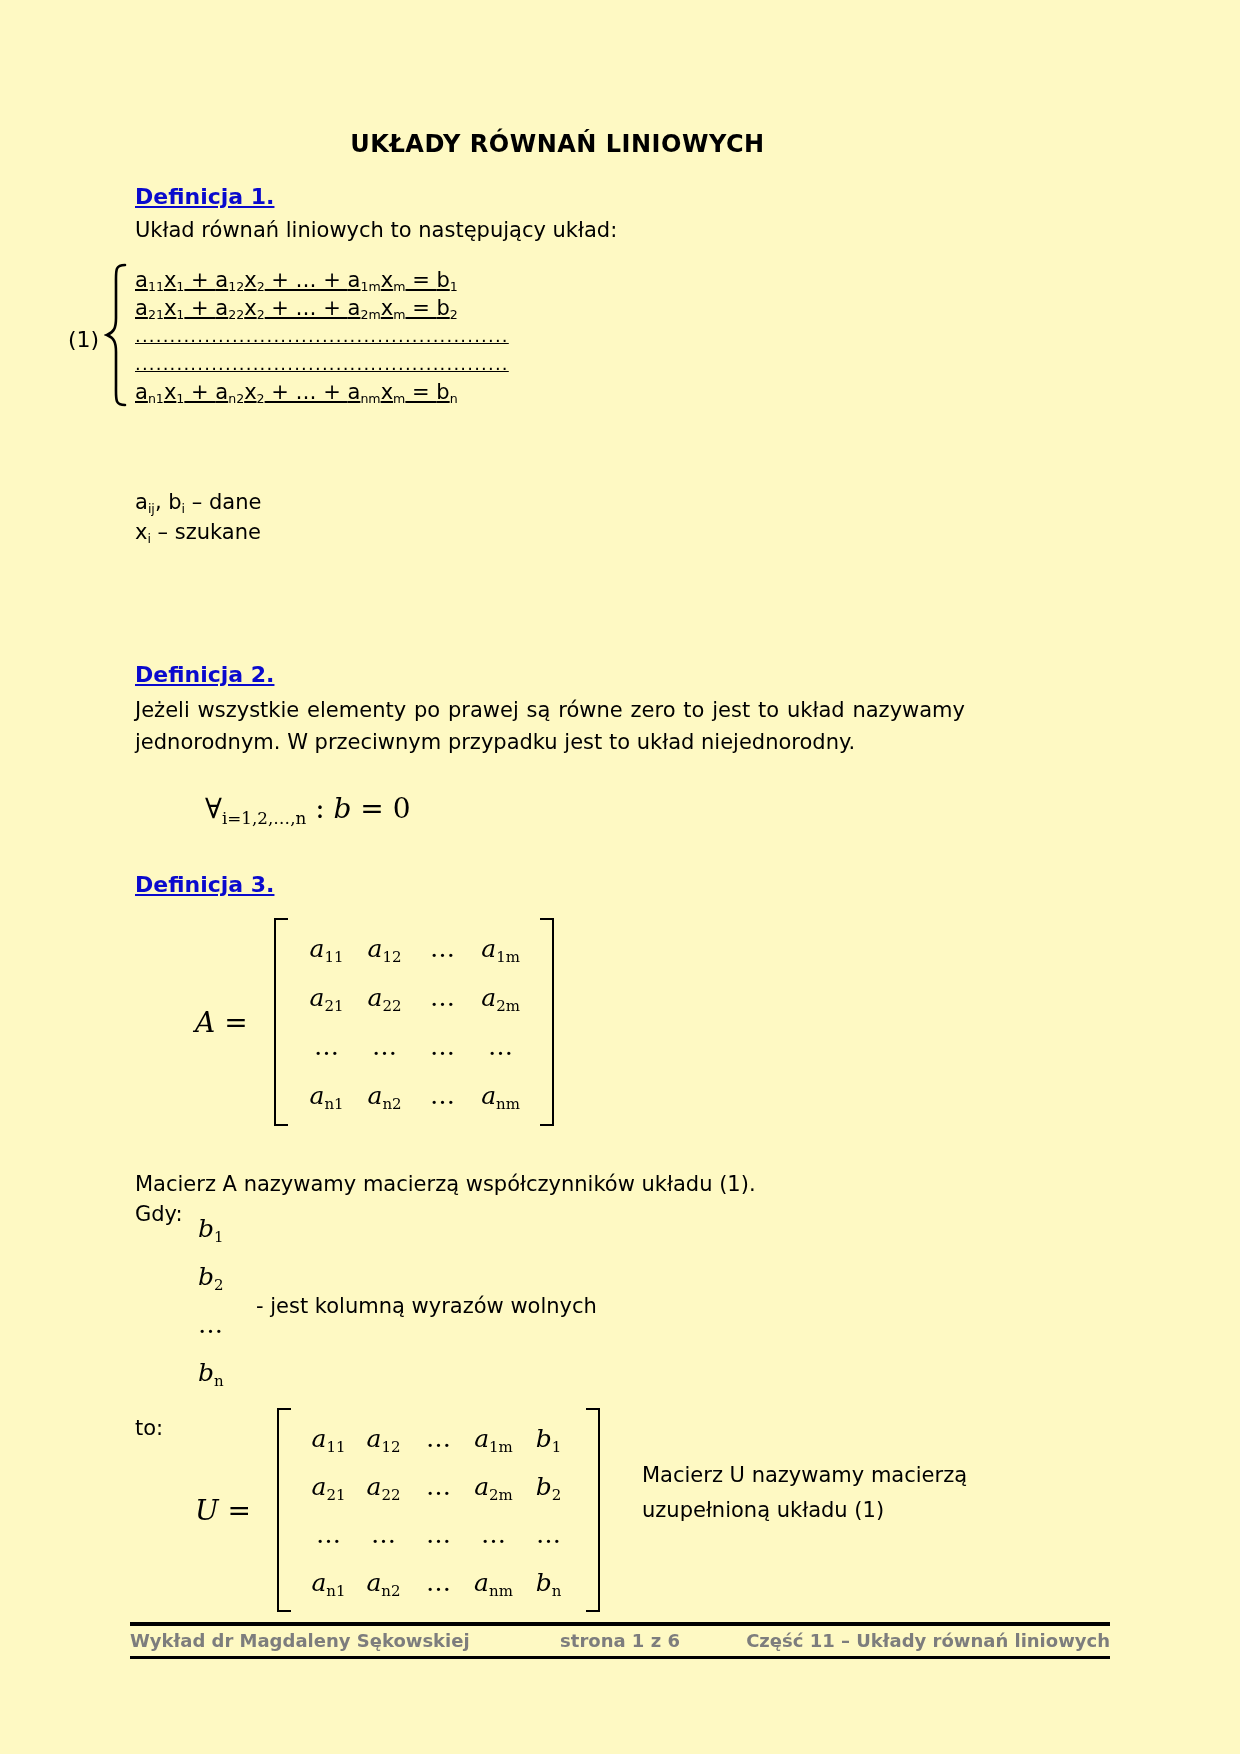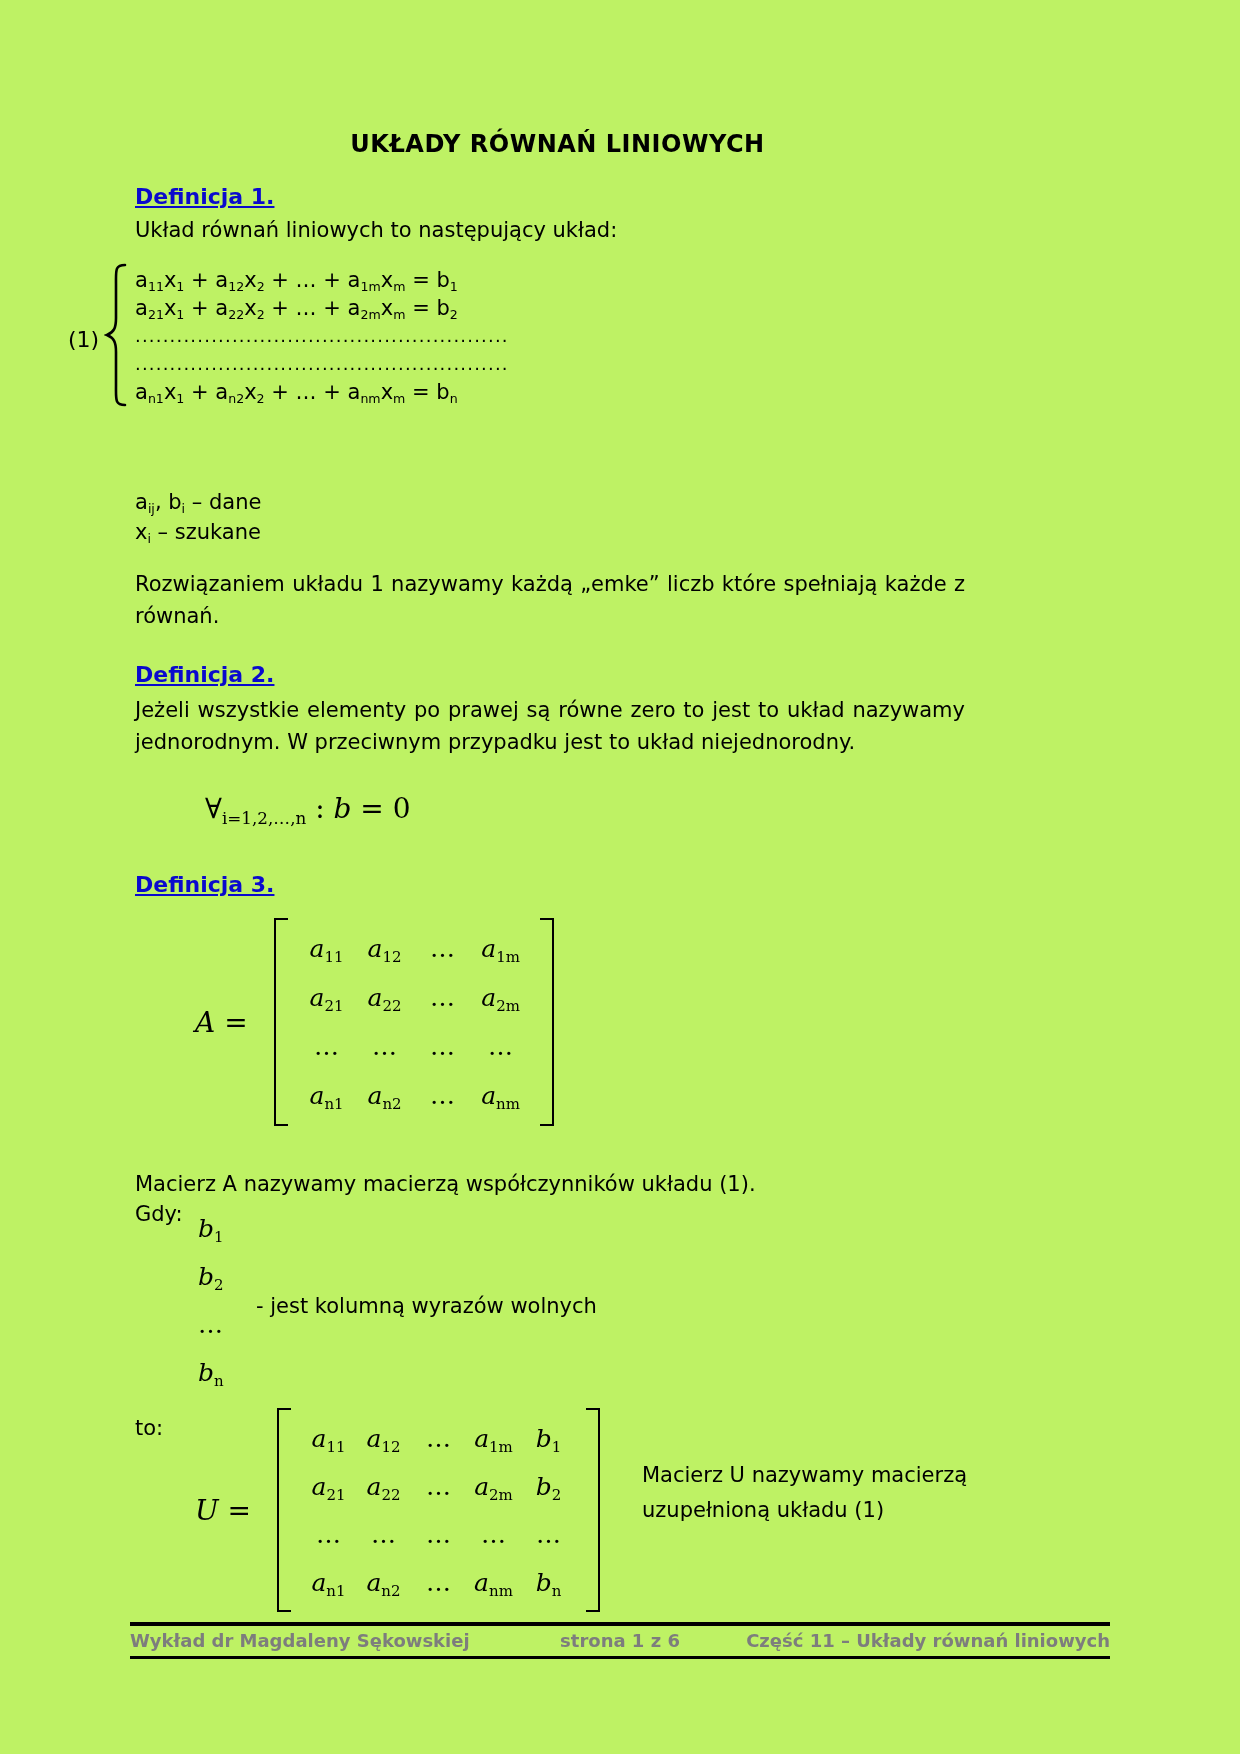--- a/index.html
+++ b/index.html
@@ -1,20 +1,20 @@
 <!DOCTYPE html>
 <html lang="pl"><head>
 <meta charset="utf-8">
 <style>
   html,body{margin:0;padding:0;background:#e8e8e8;}
   .page{
     position:relative;
     width:1240px;height:1754px;
     margin:0 auto;
-    background:#bef264;
+    background:#fef9c3;
     font-family:"DejaVu Sans","Liberation Sans",sans-serif;
     color:#000;
     overflow:hidden;
   }
   .abs{position:absolute;}
   .page-title{
     left:135px;top:130px;width:845px;
     text-align:center;font-weight:bold;font-size:24px;letter-spacing:0.5px;
   }
   .defheading{
@@ -25,21 +25,21 @@
   
   .msans{font-family:"DejaVu Sans","Liberation Sans",sans-serif;}
   .msans .tok{font-style:normal;}
   
   .mserif{font-family:"DejaVu Serif","Liberation Serif",serif;}
   .mserif .tok{font-style:italic;}
   .mserif .tok.up{font-style:normal;}
   sub.tsub{font-size:0.60em;line-height:0;vertical-align:-0.35em;}
   
   .eqcol{left:135px;top:266px;}
-  .eqline{height:28px;line-height:28px;font-size:21px;white-space:nowrap;}
+  .eqline{height:28px;line-height:28px;font-size:21px;white-space:nowrap;text-decoration:underline;}
   .dotline{letter-spacing:1.2px;font-size:18px;}
   .sys-label{left:68px;top:324px;font-size:22px;}
   .brace{left:104px;top:262px;}
   
   .matrixblock{display:flex;align-items:center;}
   .mlhs{font-size:28px;margin-right:14px;}
   .matrix{display:flex;align-items:stretch;padding-left:12px;}
   .br{width:12px;border-top:2.5px solid #000;border-bottom:2.5px solid #000;}
   .brl{border-left:2.5px solid #000;}
   .brr{border-right:2.5px solid #000;}
@@ -81,21 +81,20 @@
     <div class="eqline"><span class="tok">a</span><sub class="tsub">11</sub><span class="tok">x</span><sub class="tsub">1</sub><span class="tok"> + </span><span class="tok">a</span><sub class="tsub">12</sub><span class="tok">x</span><sub class="tsub">2</sub><span class="tok"> + … + </span><span class="tok">a</span><sub class="tsub">1m</sub><span class="tok">x</span><sub class="tsub">m</sub><span class="tok"> = </span><span class="tok">b</span><sub class="tsub">1</sub></div>
     <div class="eqline"><span class="tok">a</span><sub class="tsub">21</sub><span class="tok">x</span><sub class="tsub">1</sub><span class="tok"> + </span><span class="tok">a</span><sub class="tsub">22</sub><span class="tok">x</span><sub class="tsub">2</sub><span class="tok"> + … + </span><span class="tok">a</span><sub class="tsub">2m</sub><span class="tok">x</span><sub class="tsub">m</sub><span class="tok"> = </span><span class="tok">b</span><sub class="tsub">2</sub></div>
     <div class="eqline dotline"><span class="tok">......................................................</span></div>
     <div class="eqline dotline"><span class="tok">......................................................</span></div>
     <div class="eqline"><span class="tok">a</span><sub class="tsub">n1</sub><span class="tok">x</span><sub class="tsub">1</sub><span class="tok"> + </span><span class="tok">a</span><sub class="tsub">n2</sub><span class="tok">x</span><sub class="tsub">2</sub><span class="tok"> + … + </span><span class="tok">a</span><sub class="tsub">nm</sub><span class="tok">x</span><sub class="tsub">m</sub><span class="tok"> = </span><span class="tok">b</span><sub class="tsub">n</sub></div>
   </div>
 
   <div class="abs bodytext msans" style="left:135px;top:486px;"><span class="tok">a</span><sub class="tsub">ij</sub><span class="tok">, </span><span class="tok">b</span><sub class="tsub">i</sub><span class="tok"> – dane</span></div>
   <div class="abs bodytext msans" style="left:135px;top:516px;"><span class="tok">x</span><sub class="tsub">i</sub><span class="tok"> – szukane</span></div>
 
-  <div class="abs para bodytext" style="top:568px;">Rozwiązaniem układu 1 nazywamy każdą „emke” liczb które spełniają każde z równań.</div>
 
   <div class="abs defheading" style="top:662px;">Definicja 2.</div>
   <div class="abs para bodytext" style="top:694px;">Jeżeli wszystkie elementy po prawej są równe zero to jest to układ nazywamy jednorodnym. W przeciwnym przypadku jest to układ niejednorodny.</div>
   <div class="abs formula mserif"><span class="tok up">∀</span><sub class="tsub">i=1,2,…,n</sub><span class="tok up"> : </span><span class="tok">b</span><span class="tok up"> = 0</span></div>
 
   <div class="abs defheading" style="top:872px;">Definicja 3.</div>
 
   <div class="abs matrixblock mserif" style="left:195px;top:918px;">
     <span class="mlhs"><span class="tok">A</span><span class="tok up"> =</span></span>
     <div class="matrix">

